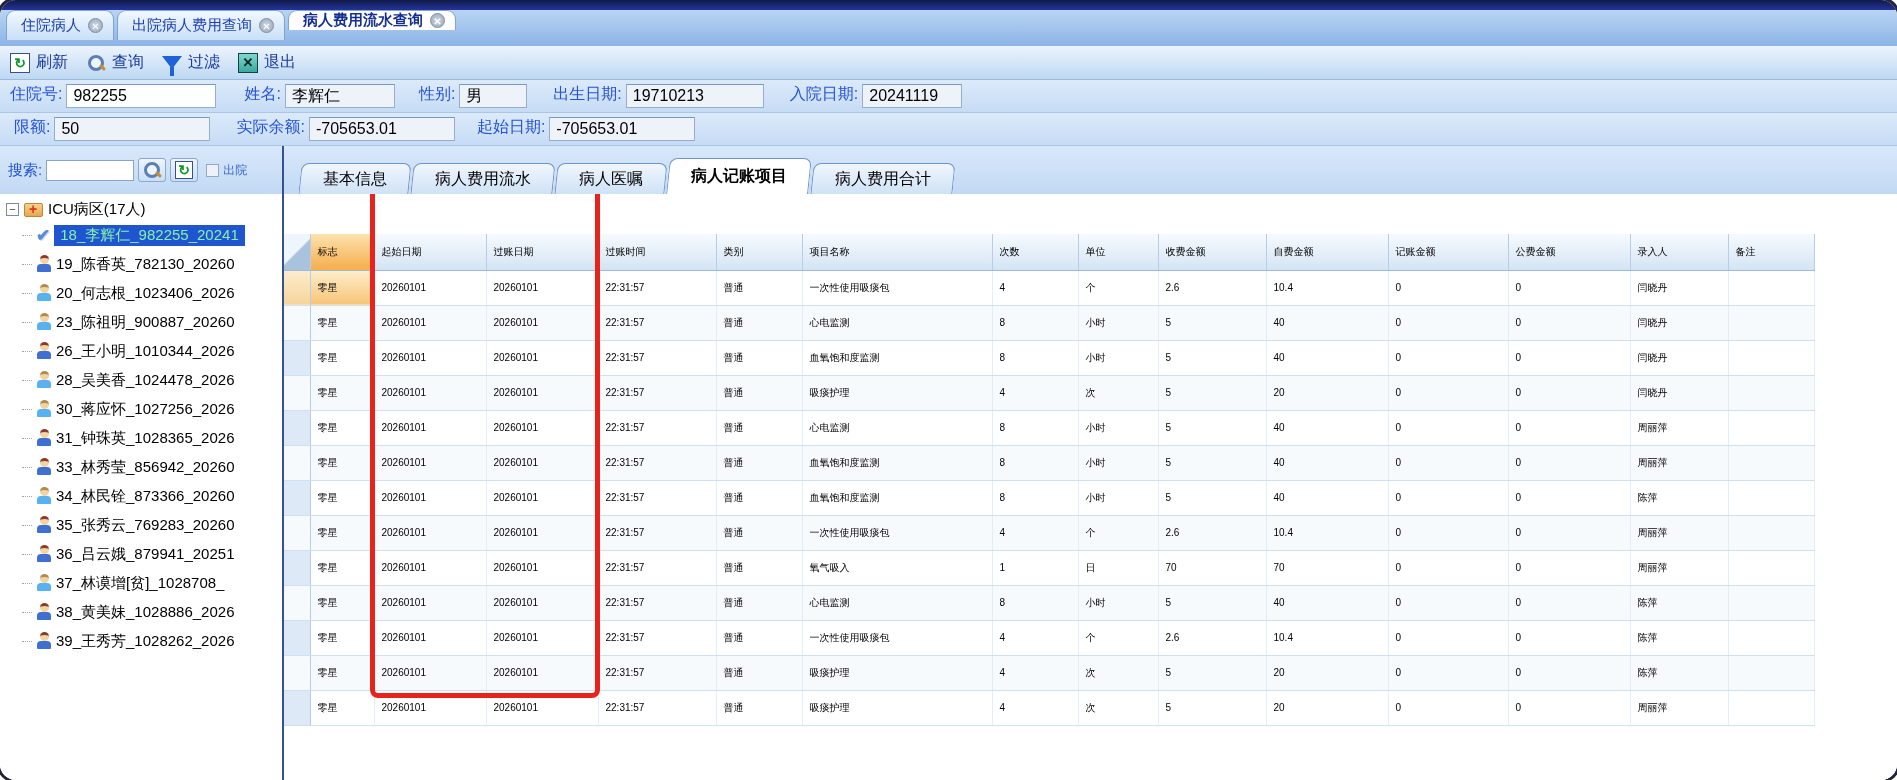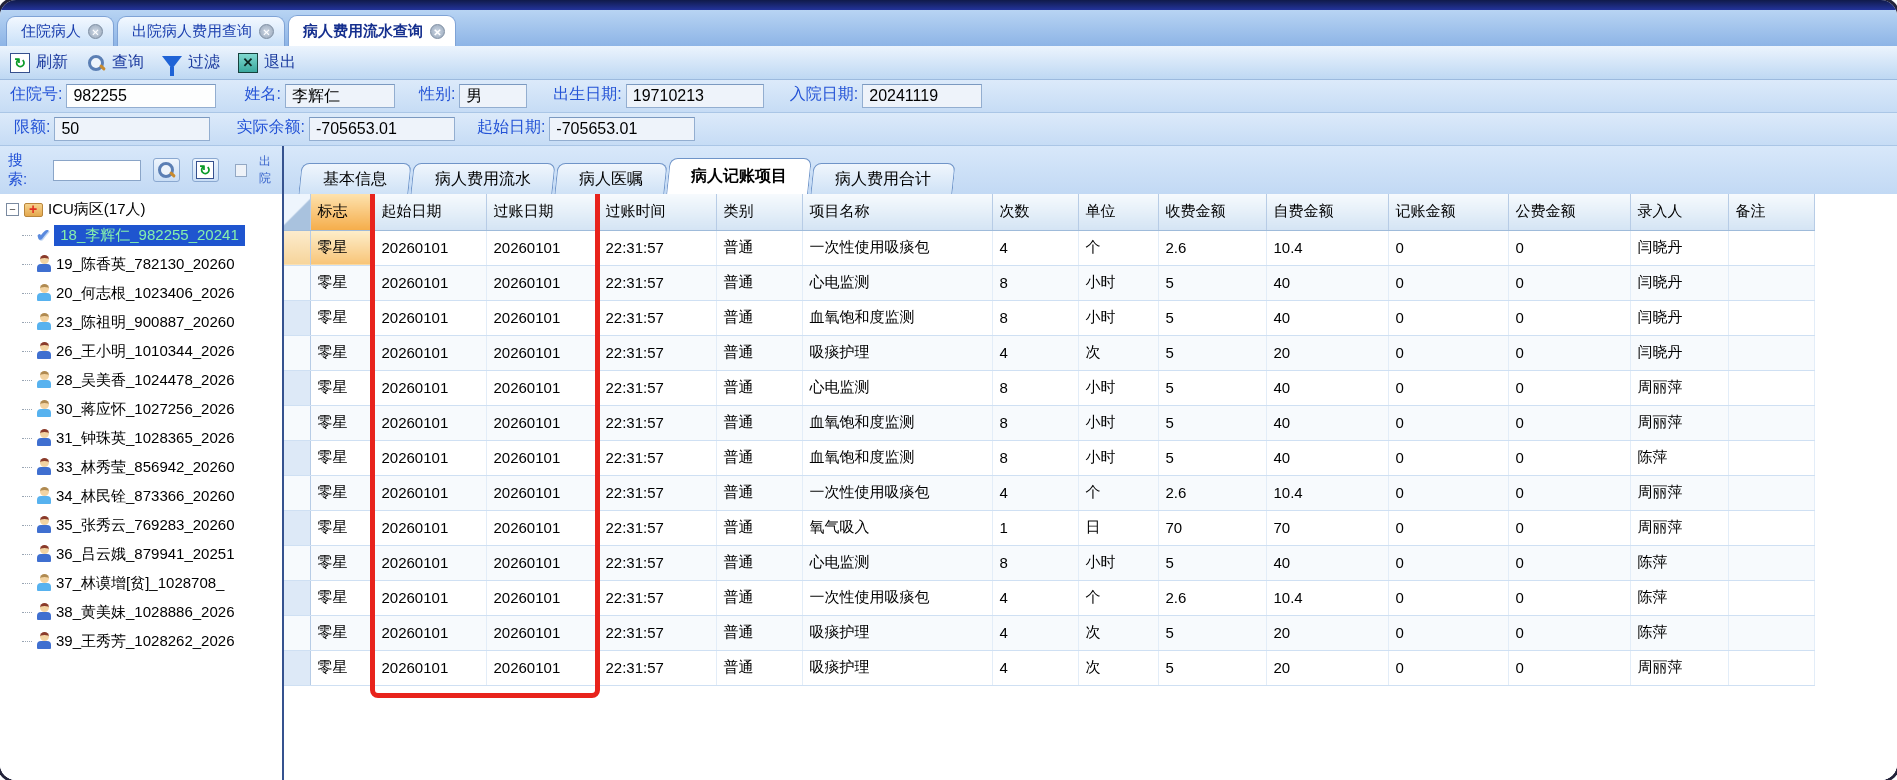--- a/index.html
+++ b/index.html
@@ -1,25 +1,25 @@
 <!DOCTYPE html>
 <html><head>
 <meta charset="utf-8">
 <style>
   * { margin:0; padding:0; box-sizing:border-box; }
   html,body { background:#ffffff; font-family:"Liberation Sans", sans-serif; }
   .window{ width:1897px; height:780px; border-radius:16px; overflow:hidden; position:relative;
            background:#fff; box-shadow:0 0 0 3px #23233a; }
   
   .titlebar{ height:10px; background:linear-gradient(#101a4a,#23339a); }
-  .tabbar{ height:36px; background:linear-gradient(#b8d4f3,#8db4e6); display:flex; align-items:flex-end; padding-left:6px; gap:3px; }
+  .tabbar{ height:36px; background:linear-gradient(#b8d4f3,#8db4e6); display:flex; align-items:flex-start; padding-left:6px; gap:3px; }
   .wtab{ height:30px; display:flex; align-items:center; gap:7px; padding:0 10px 0 14px;
          background:linear-gradient(#f2f8ff,#c9e0f8); border:1px solid #7fa3d6; border-bottom:none;
          border-radius:9px 9px 0 0; color:#1b3fae; font-size:15px; cursor:default; }
-  .wtab.active{ height:31px; background:#ffffff; font-weight:bold; color:#152f8e; }
+  .wtab.active{ height:20px; background:#ffffff; font-weight:bold; color:#152f8e; }
   .closedot{ width:15px; height:15px; border-radius:50%; background:radial-gradient(#cfd9e6,#96a5b8);
              color:#fff; font-size:10px; line-height:15px; text-align:center; border:1px solid #7e8ea2; }
   
   .toolbar{ height:34px; background:linear-gradient(#ecf4fd,#bed8f3); border-bottom:1px solid #9cbade;
             display:flex; align-items:center; gap:18px; padding-left:10px; }
   .tbtn{ display:flex; align-items:center; gap:6px; color:#1b3a9e; font-size:16px; cursor:default; }
   .ibox{ width:20px; height:20px; border:1px solid #36508e; background:#fff; display:flex; align-items:center; justify-content:center; font-size:14px; }
   .ic-refresh{ color:#0a9a28; font-weight:bold; }
   .ic-search{ width:20px; height:20px; position:relative; display:inline-block; }
   .ic-search::before{ content:""; position:absolute; left:2px; top:2px; width:10px; height:10px; border:3px solid #5b7fb4; border-radius:50%; background:#eef4fb; }
@@ -31,21 +31,21 @@
   
   .inforow{ height:33px; background:linear-gradient(#dceafa,#c6dcf5); border-bottom:1px solid #aac6e6;
             display:flex; align-items:center; font-size:16px; }
   .fld{ display:flex; align-items:flex-start; margin-left:10px; }
   .fld label{ color:#2453d6; margin-right:4px; white-space:nowrap; }
   .vbox{ background:#fdfefe; border:1px solid #93aed0; border-top-color:#7b99c0; height:24px;
          display:flex; align-items:center; padding:0 6px; color:#000; }
   .vbox.gray{ background:#eef3fa; }
   
   .midrow{ height:48px; display:flex; background:linear-gradient(#d8e8fa,#c2d9f4); }
-  .search-cluster{ width:284px; min-width:284px; display:flex; align-items:center; gap:12px; padding-left:8px;
+  .search-cluster{ width:284px; min-width:284px; display:flex; align-items:center; gap:4px; padding-left:8px;
                    border-right:2px solid #35528f; }
   .search-cluster label{ color:#2453d6; font-size:15px; }
   .search-input{ width:88px; height:21px; border:1px solid #8aa5c8; background:#fff; font-size:13px; padding:0 3px; }
   .sbtn{ width:28px; height:24px; background:linear-gradient(#eef5fd,#cadef5); border:1px solid #8aa8d0; border-radius:3px;
          display:flex; align-items:center; justify-content:center; }
   .sbtn .ibox{ width:18px; height:18px; }
   .chk{ width:13px; height:13px; border:1px solid #93a8c4; background:#eef2f8; margin-left:4px; }
   .chk-label{ color:#3b66cc; font-size:12px; }
   .innertabs{ flex:1; display:flex; align-items:flex-end; padding-left:16px; gap:2px; }
   .itab{ height:31px; padding:0 22px; display:flex; align-items:center; font-size:16px; color:#000;
@@ -68,21 +68,21 @@
   .person .head{ display:block; width:9px; height:9px; border-radius:50%; background:#f2d3a2; margin:0 auto; }
   .person.male .head{ border-top:3px solid #b08a50; }
   .person.female .head{ border-top:3px solid #8a3a2a; }
   .person .body{ display:block; width:14px; height:8px; margin:0 auto; border-radius:4px 4px 1px 1px; }
   .person.male .body{ background:#57b2ef; }
   .person.female .body{ background:#3f6fd0; }
   .tlabel{ color:#000; }
   .titem.sel .tlabel{ background:#1f55cf; color:#86efac; padding:1px 6px; }
   
   .tablewrap{ flex:1; position:relative; background:#fff; overflow:hidden; }
-  table{ border-collapse:collapse; table-layout:fixed; font-size:15px; }
+  table{ border-collapse:collapse; table-layout:fixed; font-size:10px;margin-top:40px; }
   th,td{ overflow:hidden; white-space:nowrap; text-align:left; font-weight:normal; }
   thead th{ height:36px; background:linear-gradient(#f6fafd,#d4e4f4); border-right:1px solid #b7cce6;
             border-bottom:1px solid #9fbbda; padding-left:7px; color:#000; }
   thead th.corner{ padding:0; background:linear-gradient(135deg,#eef5fd 48%,#a9c2de 52%); }
   thead th.hl{ background:linear-gradient(#fde2ae,#f5ad4b); border-right:1px solid #d98f2e; }
   tbody td{ height:35px; border-right:1px solid #e3edf8; border-bottom:1px solid #cfe0f3; padding-left:7px; color:#000; background:#fff; }
   tbody tr:nth-child(even) td{ background:#f7fafd; }
   tbody td.ind{ background:#dde9f7; border-right:1px solid #b7cce6; padding:0; }
   tbody td.ind.cur{ background:linear-gradient(#fceccd,#f6d49a); }
   tbody td.cellhl{ background:linear-gradient(#fdeecb,#f8c477) !important; }
@@ -143,21 +143,21 @@
     <div class="fld" style="margin-left:24px">
       <label>性别:</label>
       <div class="vbox gray" style="width:68px">男</div>
     </div>
     <div class="fld" style="margin-left:26px">
       <label>出生日期:</label>
       <div class="vbox gray" style="width:138px">19710213</div>
     </div>
     <div class="fld" style="margin-left:26px">
       <label>入院日期:</label>
-      <div class="vbox gray" style="width:120px">20241119</div>
+      <div class="vbox gray" style="width:100px">20241119</div>
     </div>
   </div>
 
   <div class="inforow">
     <div class="fld" style="margin-left:14px">
       <label>限额:</label>
       <div class="vbox gray" style="width:156px">50</div>
     </div>
     <div class="fld" style="margin-left:26px">
       <label>实际余额:</label>

